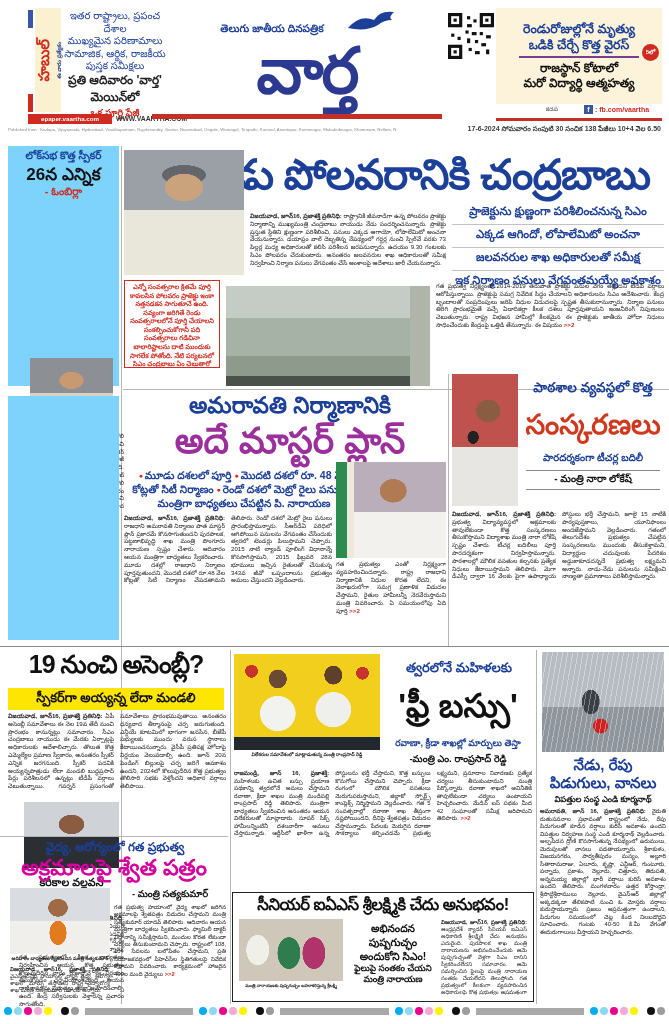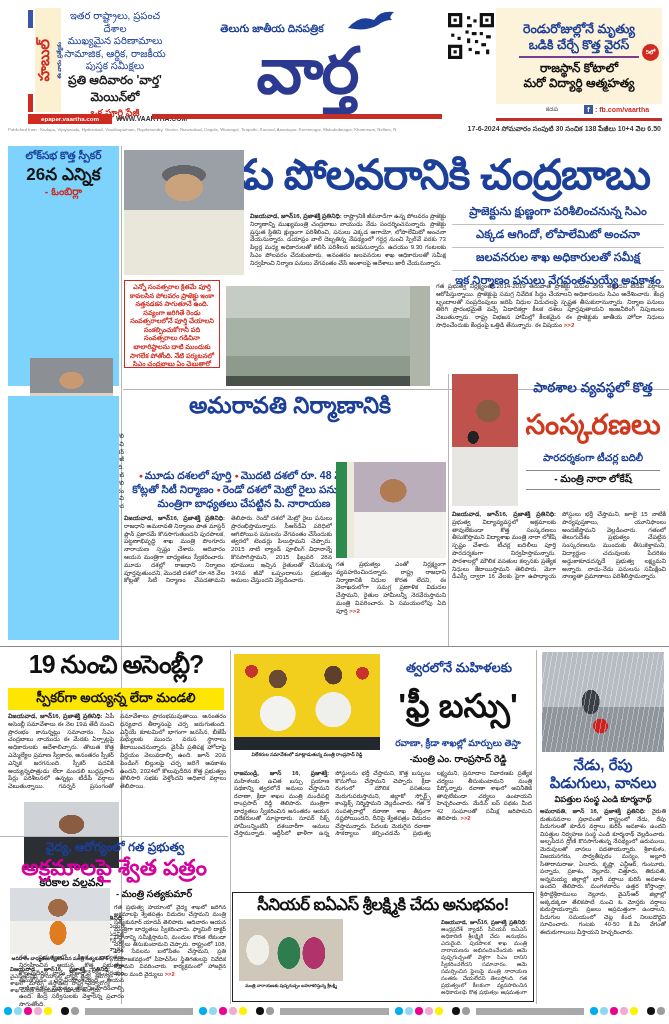--- a/index.html
+++ b/index.html
@@ -97,21 +97,21 @@
   
   .asm-headline{left:8px;top:650px;width:216px;font-size:25px;font-weight:bold;color:#111;
                 text-align:center;letter-spacing:-1px;}
   .asm-subhead{left:8px;top:688px;width:216px;background:#ffe602;font-size:13px;font-weight:bold;
                color:#111;text-align:center;padding:2px 0;}
   .asm-body{left:8px;top:712px;width:218px;height:120px;column-count:2;column-gap:6px;}
 
   
   .wp-kicker{left:10px;top:840px;width:210px;font-size:12px;font-weight:bold;color:#1c3f98;text-align:center;}
   .wp-headline{left:6px;top:855px;width:216px;font-size:22px;font-weight:bold;color:#d4019c;text-align:center;}
-  .wp-byline{left:116px;top:888px;width:108px;font-size:9.5px;font-weight:bold;color:#111;text-align:left;}
+  .wp-byline{left:116px;top:888px;width:108px;font-size:9.5px;font-weight:bold;color:#111;text-align:center;}
   .wp-body-right{left:114px;top:904px;width:112px;height:92px;font-size:5.8px;}
   .satya-cap{left:10px;top:956px;width:100px;}
   .wp-body-left{left:10px;top:966px;width:100px;height:32px;font-size:5.6px;}
 
   
   .tdp-cap{left:234px;top:752px;width:146px;}
   .fb-kicker{left:386px;top:660px;width:146px;font-size:13px;font-weight:bold;color:#1c3f98;text-align:center;}
   .fb-headline{left:384px;top:676px;width:148px;font-size:33px;font-weight:bold;color:#111;
                text-align:center;line-height:60px;}
   .fb-subhead{left:384px;top:738px;width:148px;font-size:9px;font-weight:bold;color:#1c3f98;text-align:center;}
@@ -312,20 +312,21 @@
   <div class="photo ph-dam"></div>
   <p class="abs body-txt j lead-body2" style="margin:0;">
     <span>గత ప్రభుత్వ నిర్లక్ష్యంతో 2014-2019 తరువాత ప్రాజెక్టు పనుల వేగం తగ్గిందని టీడీపీ వర్గాలు ఆరోపిస్తున్నాయి. ప్రాజెక్టుపై సమగ్ర నివేదిక సిద్ధం చేయాలని అధికారులను సిఎం ఆదేశించారు. కేంద్ర బృందాలతో సంప్రదింపులు జరిపి నిధుల విడుదలపై స్పష్టత తీసుకురానున్నారు. నిర్మాణ పనులు తిరిగి ప్రారంభమైతే వచ్చే ఏడాదికల్లా కీలక దశలు పూర్తవుతాయని ఇంజనీరింగ్ నిపుణులు చెబుతున్నారు. రాష్ట్ర విభజన హామీల్లో కీలకమైన ఈ ప్రాజెక్టుకు జాతీయ హోదా నిధులు సాధించేందుకు కేంద్రంపై ఒత్తిడి తేనున్నారు. ఈ విషయం</span>
     <span class="cont">&gt;&gt;2</span>
   </p>
 
   <div class="hrule" style="left:123px;top:389px;width:546px;"></div>
   <div class="vrule" style="left:448px;top:374px;height:272px;"></div>
 
   <div class="abs ama-kicker">అమరావతి నిర్మాణానికి</div>
+  <div class="abs ama-headline">అదే మాస్టర్ ప్లాన్</div>
   <div class="abs ama-bullets">
     <span class="ama-bullet">మూడు దశలలో పూర్తి</span>
     <span class="ama-bullet">మొదటి దశలో రూ. 48 వేల కోట్లతో సిటీ నిర్మాణం</span>
     <span class="ama-bullet">రెండో దశలో మెట్రో రైలు పనులు</span>
     <span class="ama-bullet">మంత్రిగా బాధ్యతలు చేపట్టిన పి. నారాయణ</span>
   </div>
   <div class="photo ph-narayana"></div>
   <p class="abs body-txt j ama-body" style="margin:0;">
     <span class="dl">విజయవాడ, జూన్16, ప్రజాశక్తి ప్రతినిధి:</span>
     <span>రాజధాని అమరావతి నిర్మాణం పాత మాస్టర్ ప్లాన్ ప్రకారమే కొనసాగుతుందని పురపాలక, పట్టణాభివృద్ధి శాఖ మంత్రి పొంగూరు నారాయణ స్పష్టం చేశారు. ఆదివారం ఆయన మంత్రిగా బాధ్యతలు స్వీకరించారు. మూడు దశల్లో రాజధాని నిర్మాణం పూర్తవుతుందని, మొదటి దశలో రూ.48 వేల కోట్లతో సిటీ నిర్మాణం చేపడతామని తెలిపారు. రెండో దశలో మెట్రో రైలు పనులు ప్రారంభిస్తామన్నారు. సీఆర్‌డీఏ పరిధిలో ఆగిపోయిన పనులను వేగవంతం చేసేందుకు త్వరలో టెండర్లు పిలుస్తామని చెప్పారు. 2015 నాటి ల్యాండ్ పూలింగ్ విధానాన్నే కొనసాగిస్తామని, 2015 ఫిబ్రవరి 28న భూములు ఇచ్చిన రైతులతో చేసుకున్న 343వ జీవో ఒప్పందాలను ప్రభుత్వం అమలు చేస్తుందని వెల్లడించారు.</span>
@@ -380,20 +381,27 @@
   <p class="abs body-txt j fb-body" style="margin:0;">
     <span class="dl">రాజమండ్రి, జూన్ 16, ప్రజాశక్తి:</span>
     <span>మహిళలకు ఉచిత బస్సు ప్రయాణ పథకాన్ని త్వరలోనే అమలు చేస్తామని రవాణా, క్రీడా శాఖల మంత్రి మండిపల్లి రాంప్రసాద్ రెడ్డి తెలిపారు. మంత్రిగా బాధ్యతలు స్వీకరించిన అనంతరం ఆయన విలేకరులతో మాట్లాడారు. సూపర్ సిక్స్ హామీలన్నింటినీ దశలవారీగా అమలు చేస్తామన్నారు. ఆర్టీసీలో ఖాళీగా ఉన్న పోస్టులను భర్తీ చేస్తామని, కొత్త బస్సులు కొనుగోలు చేస్తామని చెప్పారు. క్రీడా రంగంలో మౌలిక వసతులు మెరుగుపరుస్తామని, జిల్లాకో స్పోర్ట్స్ కాంప్లెక్స్ నిర్మిస్తామని వెల్లడించారు. గత 5 సంవత్సరాల్లో రవాణా శాఖ తీవ్రంగా నష్టపోయిందని, దీనిపై శ్వేతపత్రం విడుదల చేస్తామన్నారు. పేదలకు మెరుగైన రవాణా సౌకర్యాలు కల్పించడమే ప్రభుత్వ లక్ష్యమని, ప్రమాదాల నివారణకు ప్రత్యేక చర్యలు తీసుకుంటామని మంత్రి పేర్కొన్నారు. రవాణా శాఖలో అవినీతికి తావులేకుండా చర్యలు ఉంటాయని హెచ్చరించారు. మేడిన్ బస్ పథకం మీద 42 సంఘాలతో సమీక్ష జరిపామని తెలిపారు.</span>
     <span class="cont">&gt;&gt;2</span>
   </p>
 
   <div class="abs ias-box">
     <div class="ias-headline">సీనియర్ ఐఏఎస్ శ్రీలక్ష్మికి చేదు అనుభవం!</div>
     <div class="photo ph-ias" style="left:6px;top:26px;"></div>
     <div class="cap ias-cap">మంత్రి నారాయణకు పుష్పగుచ్ఛం బహూకరిస్తున్న శ్రీలక్ష్మి</div>
+    <div class="ias-mid">
+      <div class="ias-mid-a">అభినందన</div>
+      <div class="ias-mid-a">పుష్పగుచ్ఛం</div>
+      <div class="ias-mid-a">అందుకోని సిఎం!</div>
+      <div class="ias-mid-b">ఫైలుపై సంతకం చేయని</div>
+      <div class="ias-mid-b">మంత్రి నారాయణ</div>
+    </div>
     <p class="ias-body body-txt j" style="margin:0;">
       <span class="dl">విజయవాడ, జూన్16, ప్రజాశక్తి ప్రతినిధి:</span>
       <span>ఆంధ్రప్రదేశ్ క్యాడర్ సీనియర్ ఐఏఎస్ అధికారిణి శ్రీలక్ష్మికి చేదు అనుభవం ఎదురైంది. పురపాలక శాఖ మంత్రి నారాయణను అభినందించేందుకు ఆమె పుష్పగుచ్ఛంతో వెళ్లగా సిఎం దానిని స్వీకరించలేదని సమాచారం. ఆమె సమర్పించిన ఫైలుపై మంత్రి నారాయణ సంతకం చేయలేదని తెలుస్తోంది. గత ప్రభుత్వంలో కీలకంగా వ్యవహరించిన అధికారులపై కొత్త ప్రభుత్వం అప్రమత్తంగా ఉన్నట్లు</span>
       
     </p>
   </div>
 
   <div class="photo ph-rain"></div>
   <div class="abs wx-h" style="top:756px;">నేడు, రేపు</div>
   <div class="abs wx-h" style="top:774px;">పిడుగులు, వానలు</div>

